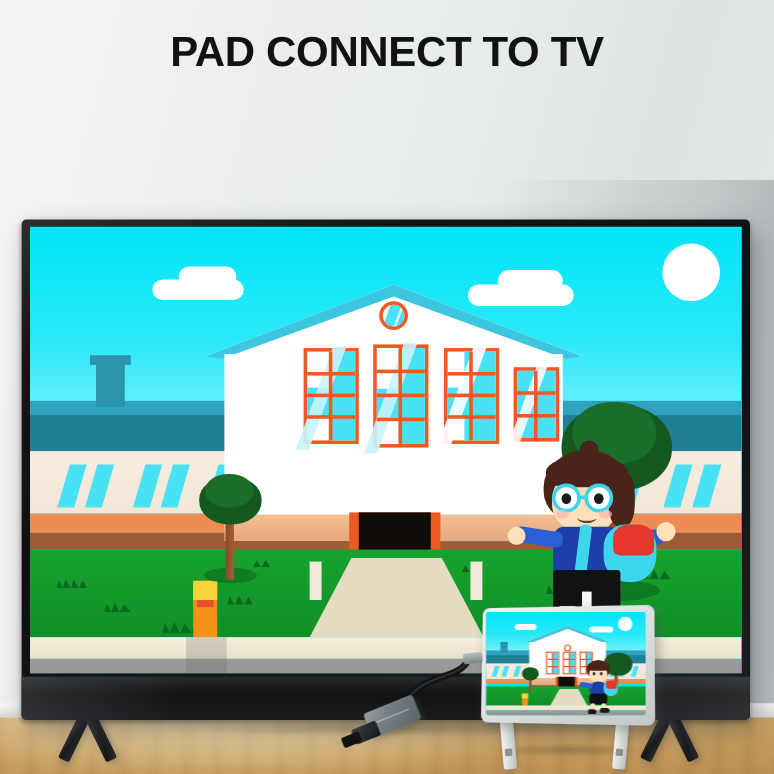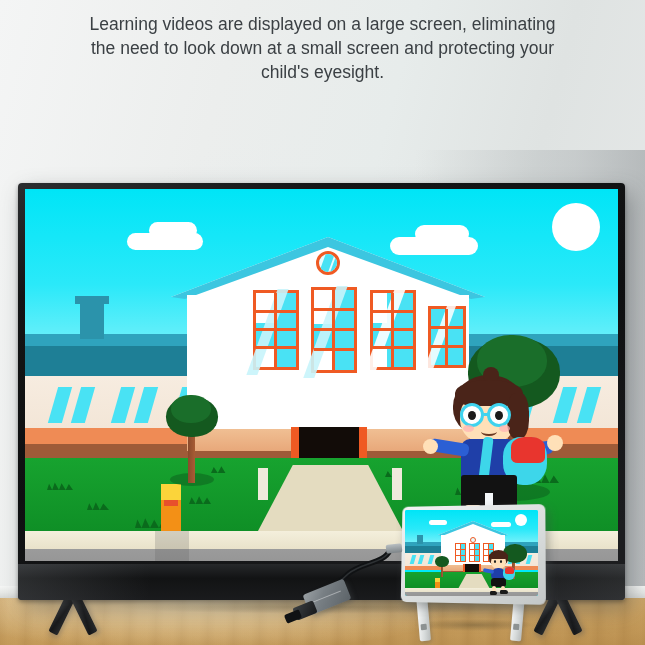--- a/index.html
+++ b/index.html
@@ -211,21 +211,21 @@
 
 <div class="room">
   <div class="wall"></div>
   <div class="wall-shadow-right"></div>
   <div class="baseboard"></div>
   <div class="floor"></div>
   <div class="floor-sheen"></div>
 </div>
 
 <div class="header">
-  <div class="subtitle">Learning videos are displayed on a large screen, eliminating the need to look down at a small screen and protecting your child's eyesight.</div>
+  <div class="title">PAD CONNECT TO TV</div>
 </div>
 
 <div class="shadow-tv-floor"></div>
 
 <div class="tv-leg leg-l">
   <span class="a"></span>
   <span class="b"></span>
 </div>
 <div class="tv-leg leg-r">
   <span class="a"></span>

